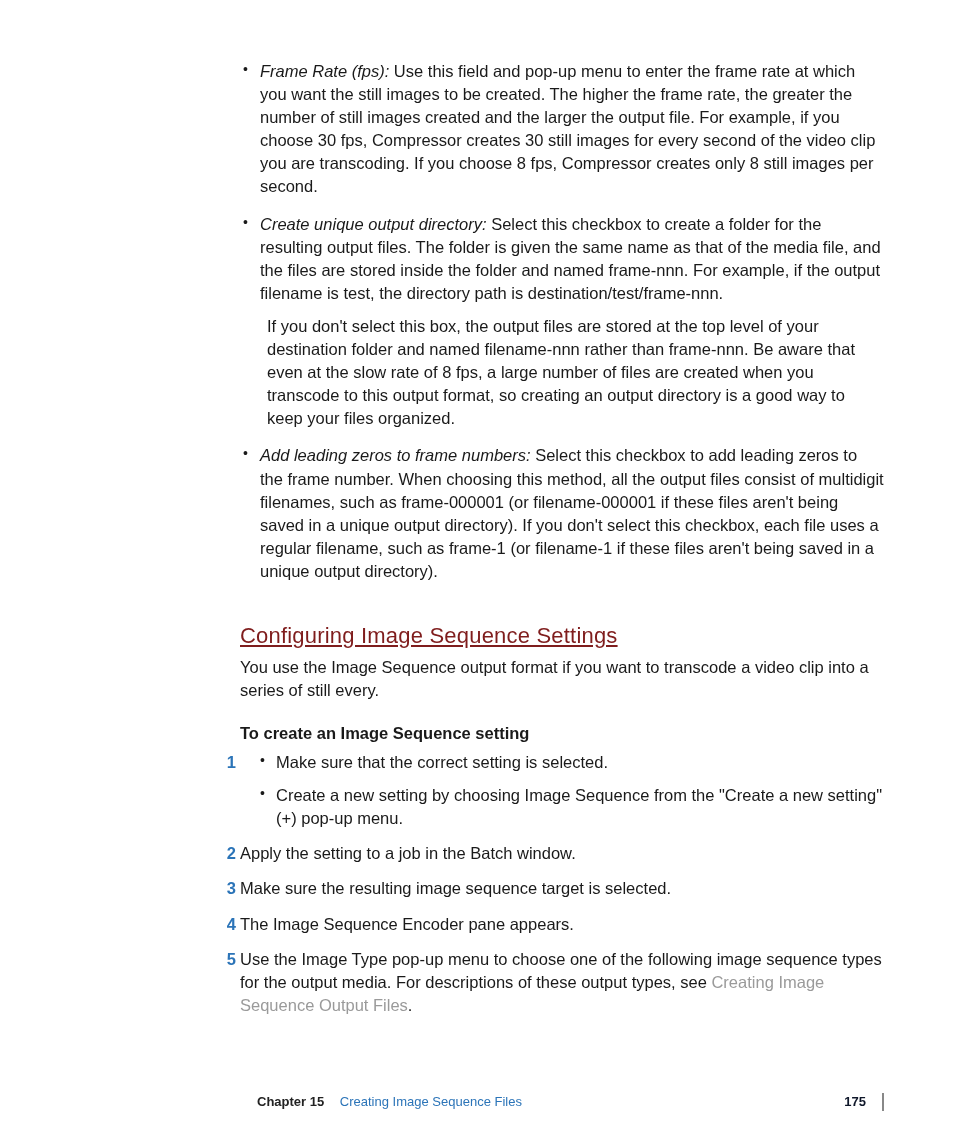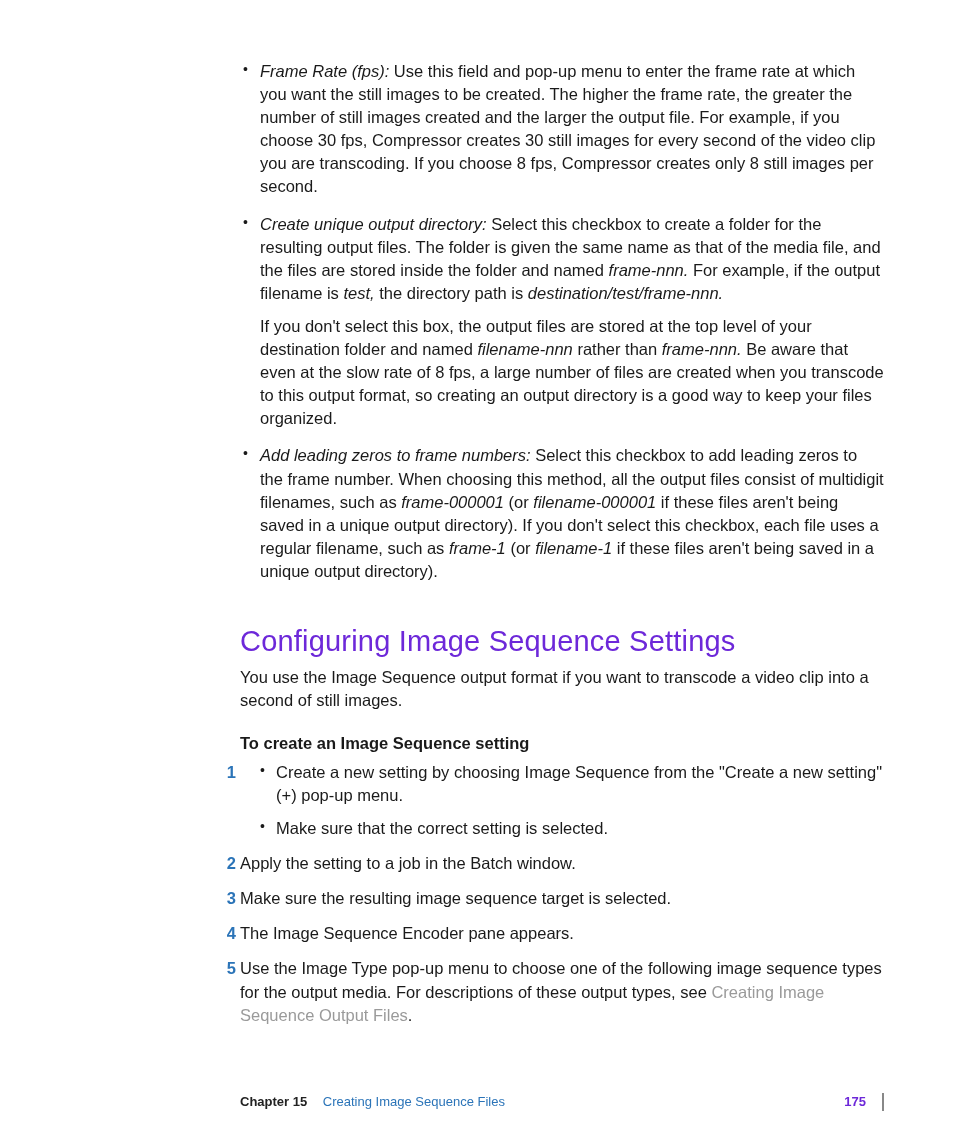--- a/index.html
+++ b/index.html
@@ -32,31 +32,32 @@
     position: absolute;
     left: 3px;
     top: 0;
     font-size: 14px;
   }
   .term {
     font-style: italic;
     text-align: right;
   }
   .ital {
-    font-style: italic;
   }
   .para-gap {
     margin-top: 10px;
+    margin-left: 7px;
   }
   h2.section {
-    color: #6d28d9;
+    color: #7f1d1d;
     font-weight: 400;
-    font-size: 29px;
+    font-size: 22px;
     margin: 38px 0 4px 0;
     letter-spacing: 0.2px;
+    text-decoration: underline;
   }
   .intro {
     margin: 0 0 20px 0;
   }
   .task-title {
     font-weight: 700;
     margin: 14px 0 6px 0;
   }
   ol.steps {
     list-style: none;
@@ -96,40 +97,40 @@
     left: 0;
     top: 0;
     font-size: 14px;
   }
   .link {
     color: #9a9a9a;
   }
   .footer {
     position: absolute;
     bottom: 34px;
-    left: 240px;
+    left: 257px;
     right: 70px;
     font-size: 13px;
     border-right: 2px solid #888;
     padding-right: 16px;
     display: flex;
     justify-content: space-between;
     align-items: center;
   }
   .footer .chapter-label {
     font-weight: 700;
     color: #222;
   }
   .footer .chapter-title {
     color: #2b74b8;
     margin-left: 12px;
   }
   .footer .page-num {
     font-weight: 700;
-    color: #6d28d9;
+    color: #0f172a;
   }
   .step-para {
     margin-top: 8px;
   }
 </style>
 </head>
 <body>
 
 <div class="page">
 
@@ -144,29 +145,29 @@
       <div class="para-gap">
         <span>If you don't select this box, the output files are stored at the top level of your destination folder and named </span><span class="ital">filename-nnn</span><span> rather than </span><span class="ital">frame-nnn.</span><span> Be aware that even at the slow rate of 8 fps, a large number of files are created when you transcode to this output format, so creating an output directory is a good way to keep your files organized.</span>
       </div>
     </li>
     <li>
       <span class="term">Add leading zeros to frame numbers:</span><span>  Select this checkbox to add leading zeros to the frame number. When choosing this method, all the output files consist of multidigit filenames, such as </span><span class="ital">frame-000001</span><span> (or </span><span class="ital">filename-000001</span><span> if these files aren't being saved in a unique output directory). If you don't select this checkbox, each file uses a regular filename, such as </span><span class="ital">frame-1</span><span> (or </span><span class="ital">filename-1</span><span> if these files aren't being saved in a unique output directory).</span>
     </li>
   </ul>
 
   <h2 class="section">Configuring Image Sequence Settings</h2>
-  <p class="intro">You use the Image Sequence output format if you want to transcode a video clip into a second of still images.</p>
+  <p class="intro">You use the Image Sequence output format if you want to transcode a video clip into a series of still every.</p>
 
   <div class="task-title">To create an Image Sequence setting</div>
 
   <ol class="steps">
     <li>
       <ul class="sub">
+        <li>Make sure that the correct setting is selected.</li>
         <li>Create a new setting by choosing Image Sequence from the "Create a new setting" (+) pop-up menu.</li>
-        <li>Make sure that the correct setting is selected.</li>
       </ul>
     </li>
     <li>Apply the setting to a job in the Batch window.</li>
     <li>Make sure the resulting image sequence target is selected.</li>
     <li>
       <div class="step-para">The Image Sequence Encoder pane appears.</div>
     </li>
     <li>
       <span>Use the Image Type pop-up menu to choose one of the following image sequence types for the output media. For descriptions of these output types, see </span><span class="link">Creating Image Sequence Output Files</span><span>.</span>
     </li>

